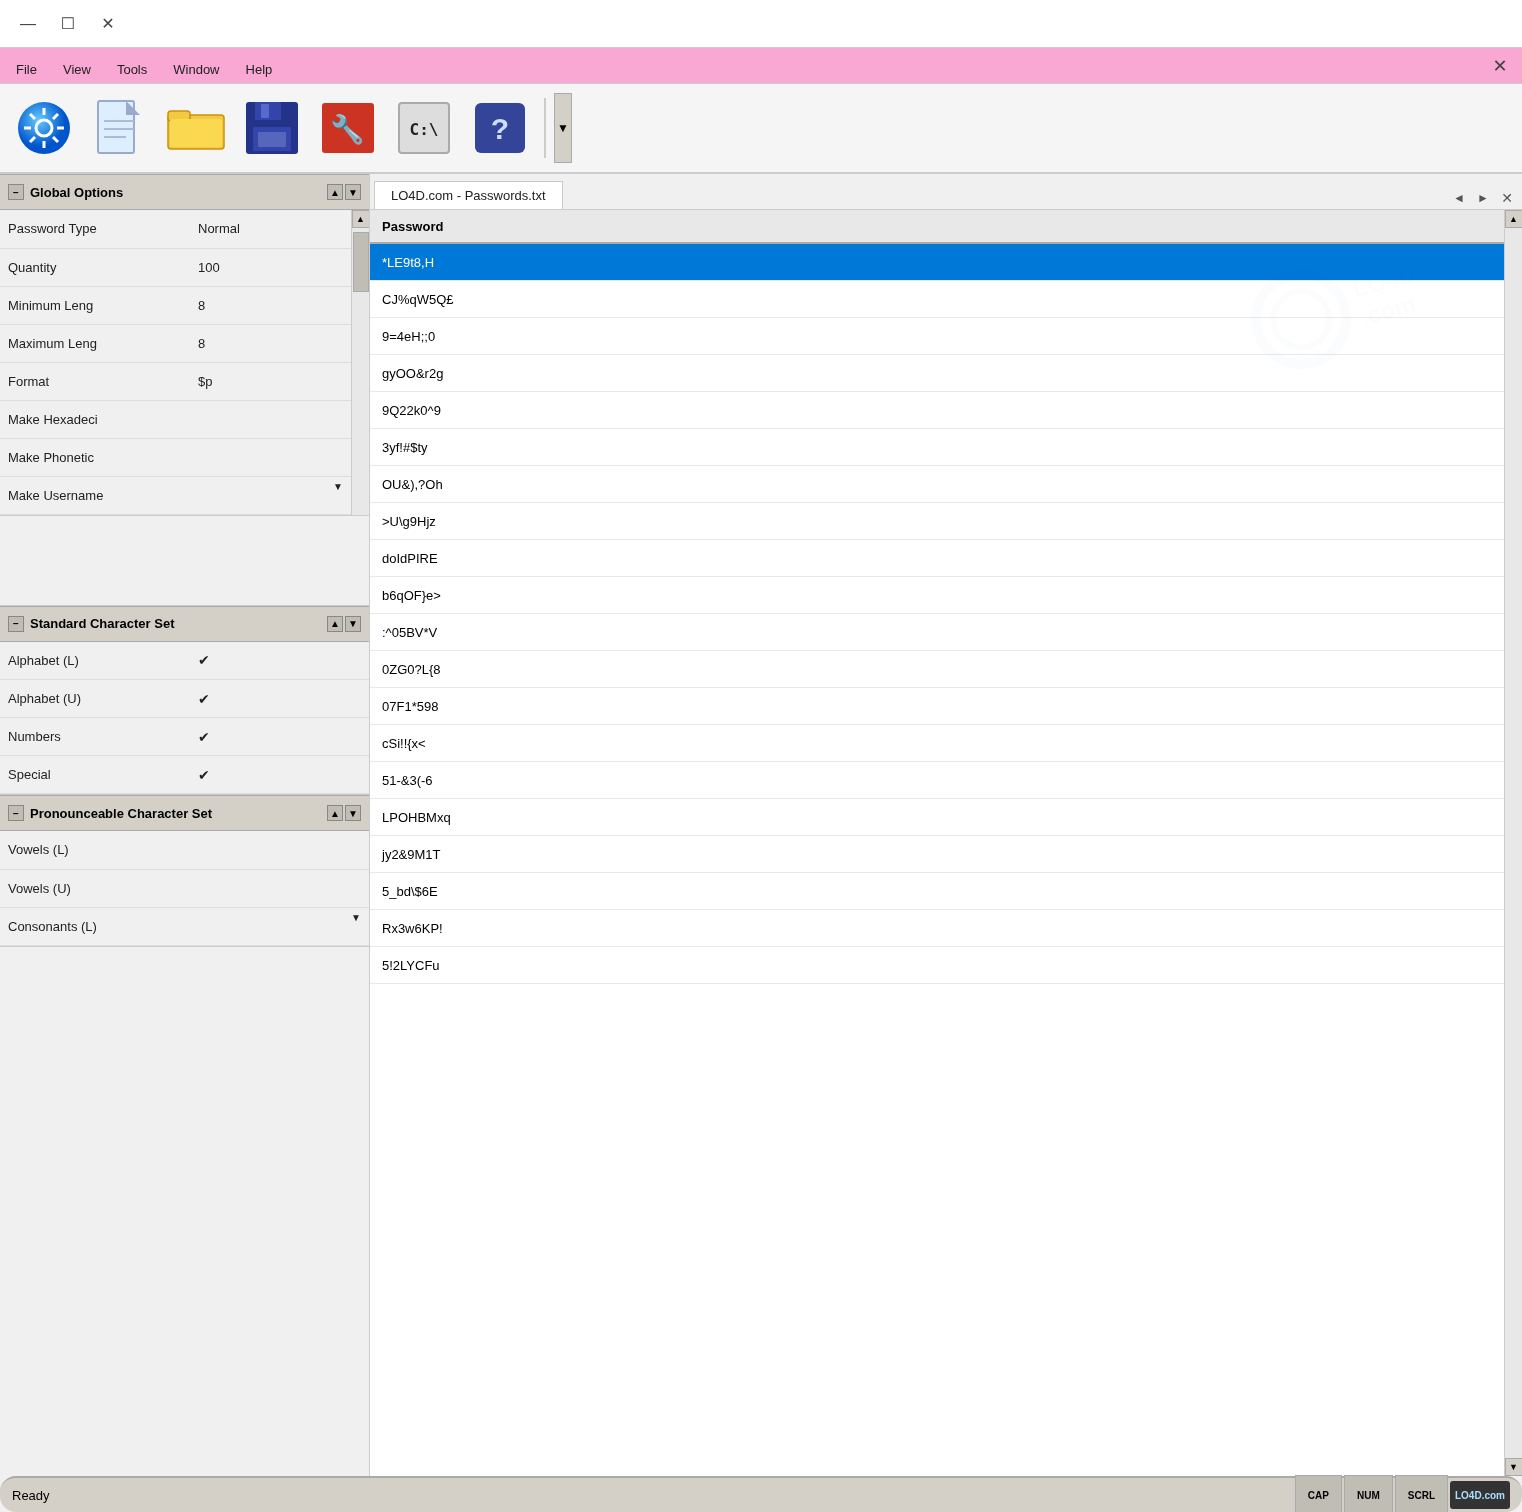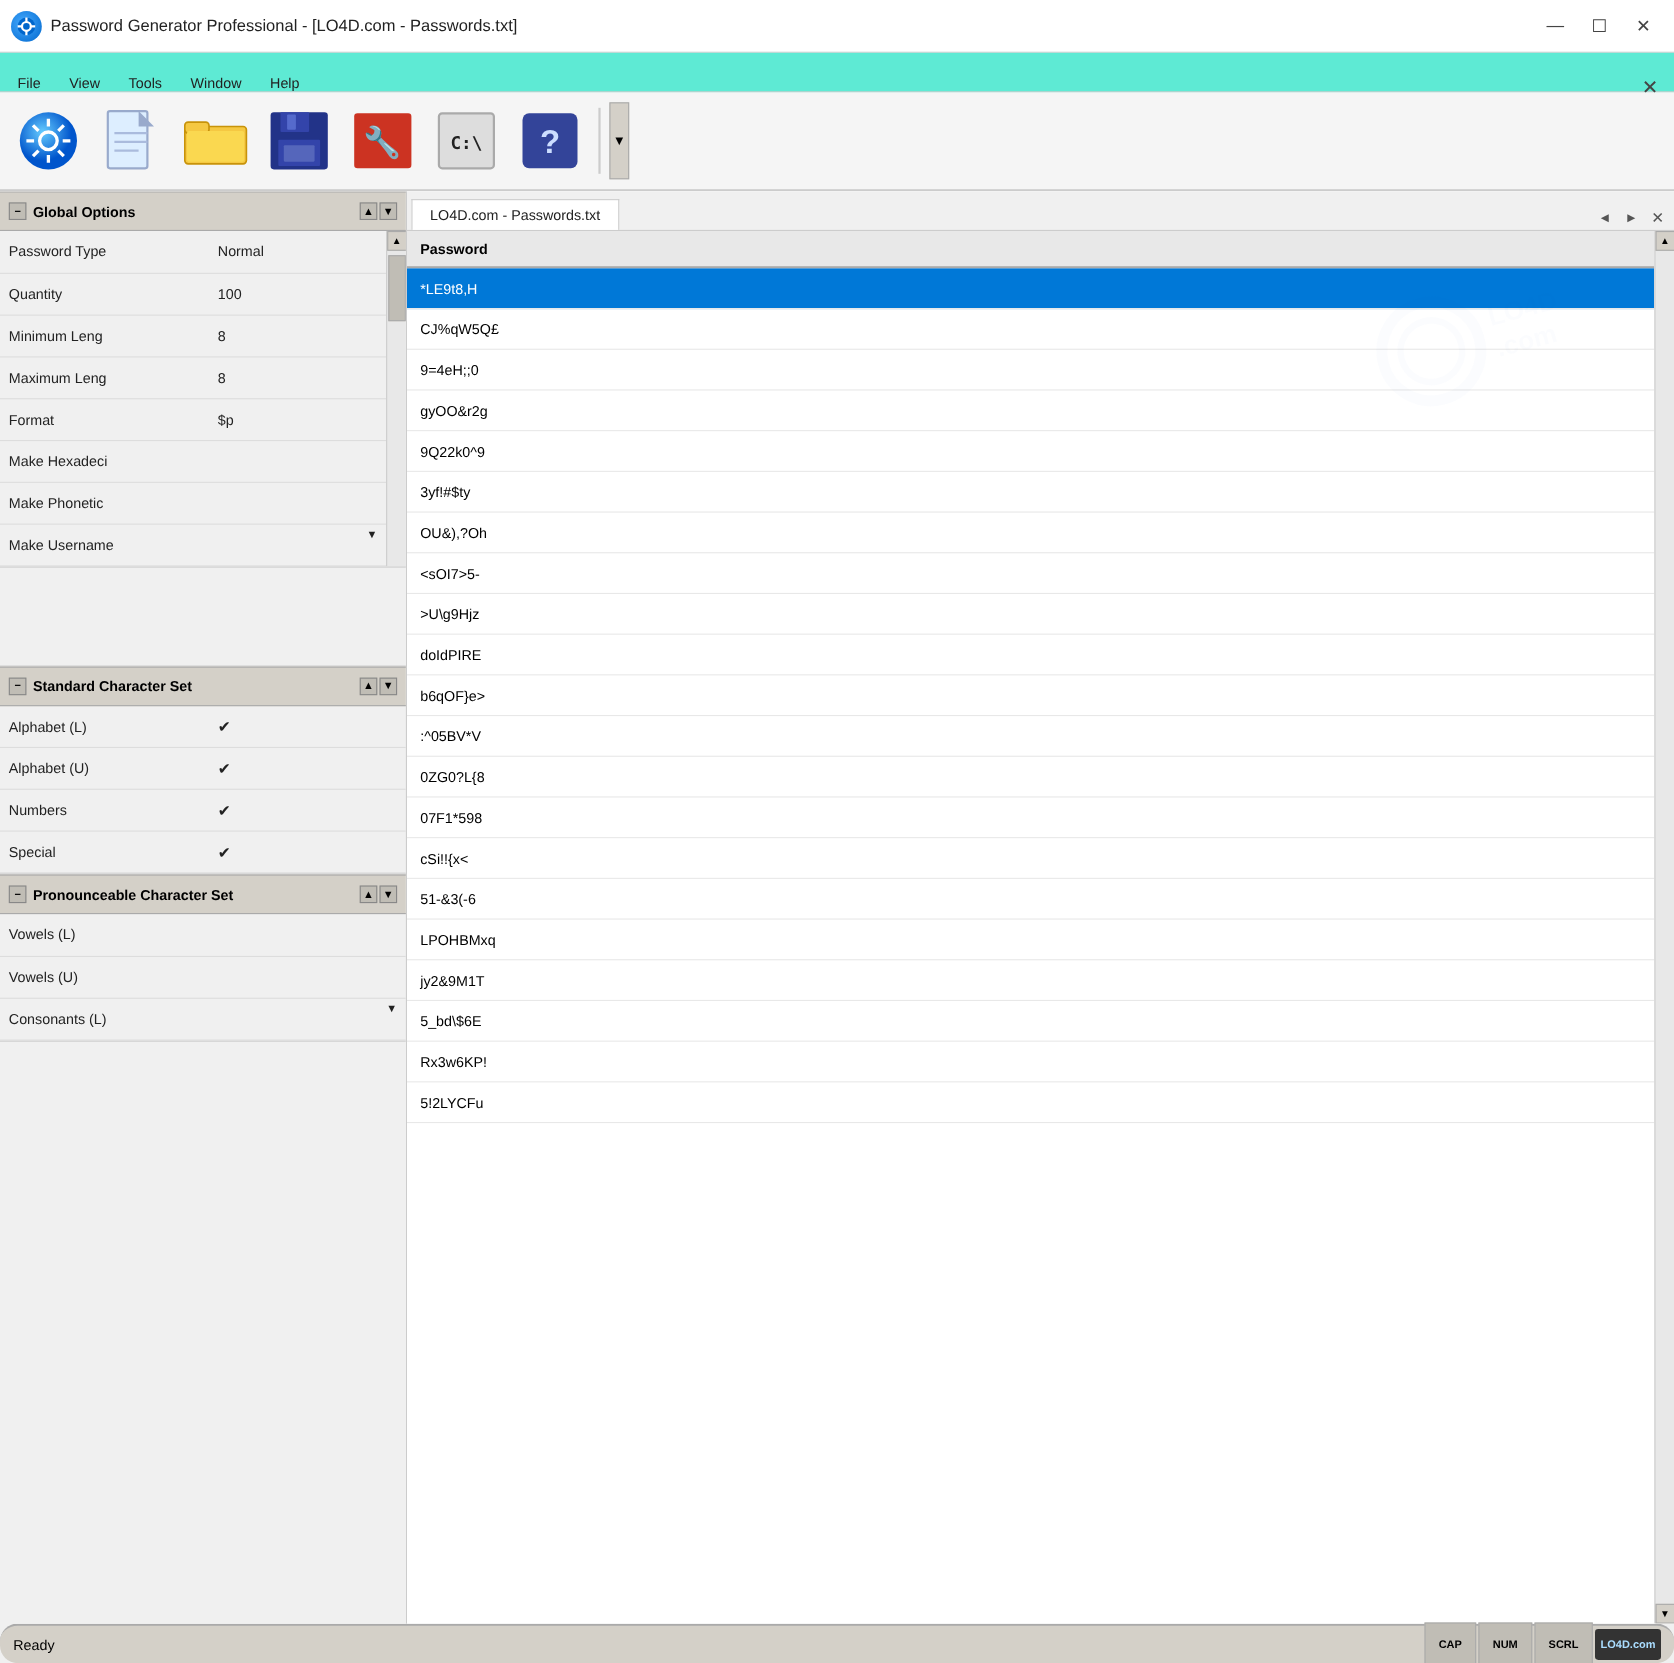--- a/index.html
+++ b/index.html
@@ -49,25 +49,25 @@
       border: none;
       cursor: pointer;
       display: flex;
       align-items: center;
       justify-content: center;
       font-size: 16px;
       color: #444;
     }
 
     .menu-bar {
-      background: #5eead4;
+      background: #f9a8d4;
       border-bottom: 1px solid #ccc;
       display: flex;
-      align-items: flex-start;
-      padding: 16px 4px;
+      align-items: flex-end;
+      padding: 2px 4px;
       height: 36px;
       gap: 2px;
     }
     .menu-item {
       padding: 4px 12px;
       cursor: pointer;
       font-size: 13px;
       color: #222;
     }
 
@@ -375,33 +375,20 @@
       right: 100px;
       transform: rotate(-15deg);
       opacity: 0.13;
       pointer-events: none;
     }
   </style>
 </head>
 <body>
 
 <div class="title-bar">
-  <div class="title-bar-left">
-    <div class="title-icon">
-      <svg width="18" height="18" viewBox="0 0 18 18">
-        <circle cx="9" cy="9" r="8" fill="#0066cc"></circle>
-        <circle cx="9" cy="9" r="4" fill="none" stroke="white" stroke-width="2"></circle>
-        <line x1="9" y1="1" x2="9" y2="5" stroke="white" stroke-width="2"></line>
-        <line x1="9" y1="13" x2="9" y2="17" stroke="white" stroke-width="2"></line>
-        <line x1="1" y1="9" x2="5" y2="9" stroke="white" stroke-width="2"></line>
-        <line x1="13" y1="9" x2="17" y2="9" stroke="white" stroke-width="2"></line>
-      </svg>
-    </div>
-    <span class="title-text">Password Generator Professional - [LO4D.com - Passwords.txt]</span>
-  </div>
   <div class="title-bar-buttons">
     <button class="title-btn">—</button>
     <button class="title-btn">☐</button>
     <button class="title-btn close">✕</button>
   </div>
 </div>
 
 <div class="menu-bar">
   <div class="menu-item">File</div>
   <div class="menu-item">View</div>
@@ -657,21 +644,20 @@
           </div>
         </div>
 
         <div class="list-item selected">*LE9t8,H</div>
         <div class="list-item">CJ%qW5Q£</div>
         <div class="list-item">9=4eH;;0</div>
         <div class="list-item">gyOO&amp;r2g</div>
         <div class="list-item">9Q22k0^9</div>
         <div class="list-item">3yf!#$ty</div>
         <div class="list-item">OU&amp;),?Oh</div>
-        <div class="list-item">&lt;sOI7&gt;5-</div>
         <div class="list-item">&gt;U\g9Hjz</div>
         <div class="list-item">doIdPIRE</div>
         <div class="list-item">b6qOF}e&gt;</div>
         <div class="list-item">:^05BV*V</div>
         <div class="list-item">0ZG0?L{8</div>
         <div class="list-item">07F1*598</div>
         <div class="list-item">cSi!!{x&lt;</div>
         <div class="list-item">51-&amp;3(-6</div>
         <div class="list-item">LPOHBMxq</div>
         <div class="list-item">jy2&amp;9M1T</div>

